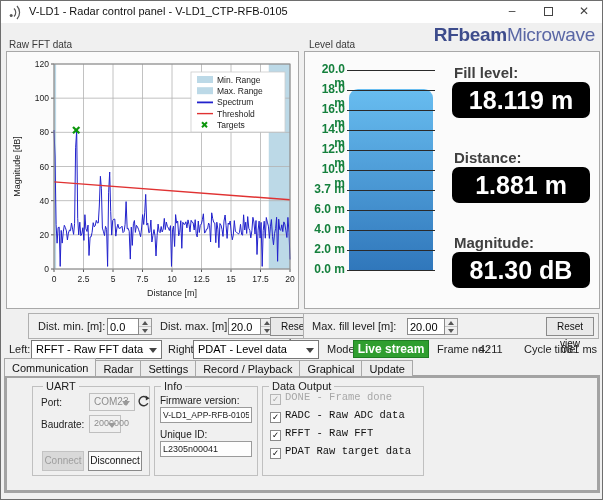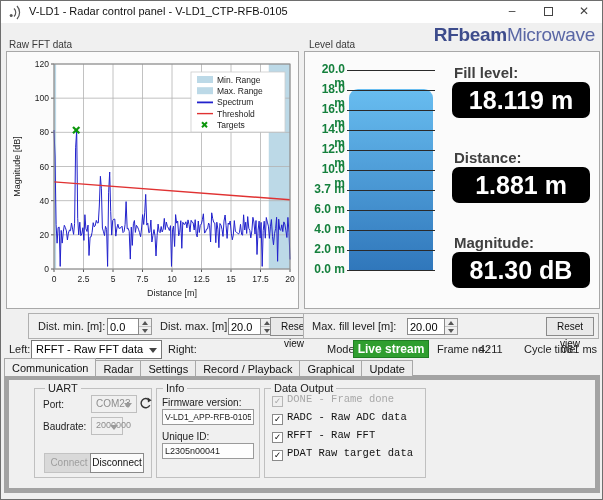--- a/index.html
+++ b/index.html
@@ -59,21 +59,21 @@
   .combo .chev { position:absolute; right:4px; top:7px; border-left:4px solid transparent; border-right:4px solid transparent; border-top:5px solid #444; }
   .combo.disabled { background:#f0f0f0; border-color:#bfbfbf; color:#8d8d8d; }
   .combo.disabled .chev { border-top-color:#9a9a9a; }
   .badge { position:absolute; top:1px; height:18px; border:1px solid #1e7d22; color:#fff; font-weight:bold;
            font-size:12px; text-align:center; line-height:16px; }
   
   .tabs { position:absolute; left:3px; top:357px; height:18px; display:flex; align-items:flex-end; z-index:5; }
   .tab { font-size:11px; color:#111; padding:0 7px; height:16px; line-height:16px; background:#ececec;
          border:1px solid #a8a8a8; border-bottom:none; margin-right:-1px; }
   .tab.active { height:18px; line-height:18px; background:#f0f0f0; position:relative; z-index:6; }
-  .tab-panel { position:absolute; left:3px; top:374px; width:596px; height:118px; border:5px solid #a3a3a3; background:#f0f0f0;padding-left:17px; }
+  .tab-panel { position:absolute; left:3px; top:374px; width:596px; height:118px; border:3px solid #a3a3a3; background:#f0f0f0;padding-left:17px; }
   
   .groupbox { position:absolute; border:1px solid #c0c0c0; }
   .gb-title { position:absolute; top:-7px; left:10px; background:#f0f0f0; padding:0 3px; font-size:11px; color:#222; white-space:nowrap; }
   .fld-label { position:absolute; font-size:10px; color:#222; white-space:nowrap; }
   .txtbox { position:absolute; height:16px; border:1px solid #9a9a9a; background:#fdfdfd; font-size:8.5px; padding:0 2px;
             font-family:"Liberation Sans",sans-serif; color:#222; }
   .checkrow { position:absolute; left:7px; height:14px; font-size:10.5px; color:#111; white-space:nowrap;font-family:Liberation Mono, monospace; }
   .checkrow .box { display:inline-block; width:11px; height:11px; border:1px solid #8a8a8a; background:#fff;
                    font-size:10px; line-height:10px; text-align:center; vertical-align:-2px; margin-right:4px; }
   .checkrow.disabled { color:#a8a8a8; }
@@ -240,20 +240,24 @@
     <div class="btn reset">Reset view</div>
   </div>
 
   <div class="sel-row">
     <span class="sm-label" style="left:8px;top:-2px;">Left:</span>
     <div class="combo" style="left:30px;width:131px;">
       <span class="val">RFFT - Raw FFT data</span>
       <span class="chev"></span>
     </div>
     <span class="sm-label" style="left:167px;top:-2px;">Right:</span>
+    <div class="combo" style="left:192px;width:126px;">
+      <span class="val">PDAT - Level data</span>
+      <span class="chev"></span>
+    </div>
     <span class="sm-label" style="left:326px;top:-2px;">Mode:</span>
     <div class="badge" id="mode-badge" style="left: 352px; width: 76px; background: rgb(47, 158, 47);">Live stream</div>
     <span class="sm-label" style="left:436px;top:-2px;">Frame no.:</span>
     <span class="sm-label" style="left:478px;top:-2px;">4211</span>
     <span class="sm-label" style="left:523px;top:-2px;">Cycle time:</span>
     <span class="sm-label" style="left:560px;top:-2px;">081 ms</span>
   </div>
 
   <div class="tabs" id="tabs">
       <div class="tab active">Communication</div>
@@ -275,21 +279,21 @@
       </div>
       <svg style="position:absolute;left:104px;top:8px;" width="13" height="13" viewBox="0 0 13 13">
         <path d="M10.8 8.2 A4.6 4.6 0 1 1 10.4 3.4" fill="none" stroke="#333" stroke-width="1.4"></path>
         <polygon points="8.6,0.6 12.6,3.2 8.9,5.4" fill="#333"></polygon>
       </svg>
       <span class="fld-label" style="left:8px;top:32px;">Baudrate:</span>
       <div class="combo disabled" style="left:56px;top:28px;width:32px;font-size:9px;height:18px;">
         <span class="val">2000000</span>
         <span class="chev"></span>
       </div>
-      <div class="btn disabled" style="left:9px;top:64px;width:50px;height:20px;line-height:18px;">Connect</div>
+      <div class="btn disabled" style="left:9px;top:64px;width:42px;height:20px;line-height:18px;">Connect</div>
       <div class="btn" style="left:55px;top:64px;width:54px;height:20px;line-height:18px;background:#fbfbfb;">Disconnect</div>
     </div>
 
     <div class="groupbox" style="left:147px;top:8px;width:104px;height:90px;">
       <span class="gb-title" style="left:6px;">Info</span>
       <span class="fld-label" style="left:5px;top:8px;">Firmware version:</span>
       <input class="txtbox" style="left: 5px; top: 20px; width: 92px;" value="V-LD1_APP-RFB-0105">
       <span class="fld-label" style="left:5px;top:42px;">Unique ID:</span>
       <input class="txtbox" style="left: 5px; top: 54px; width: 92px; font-size: 9px;" value="L2305n00041">
     </div>

